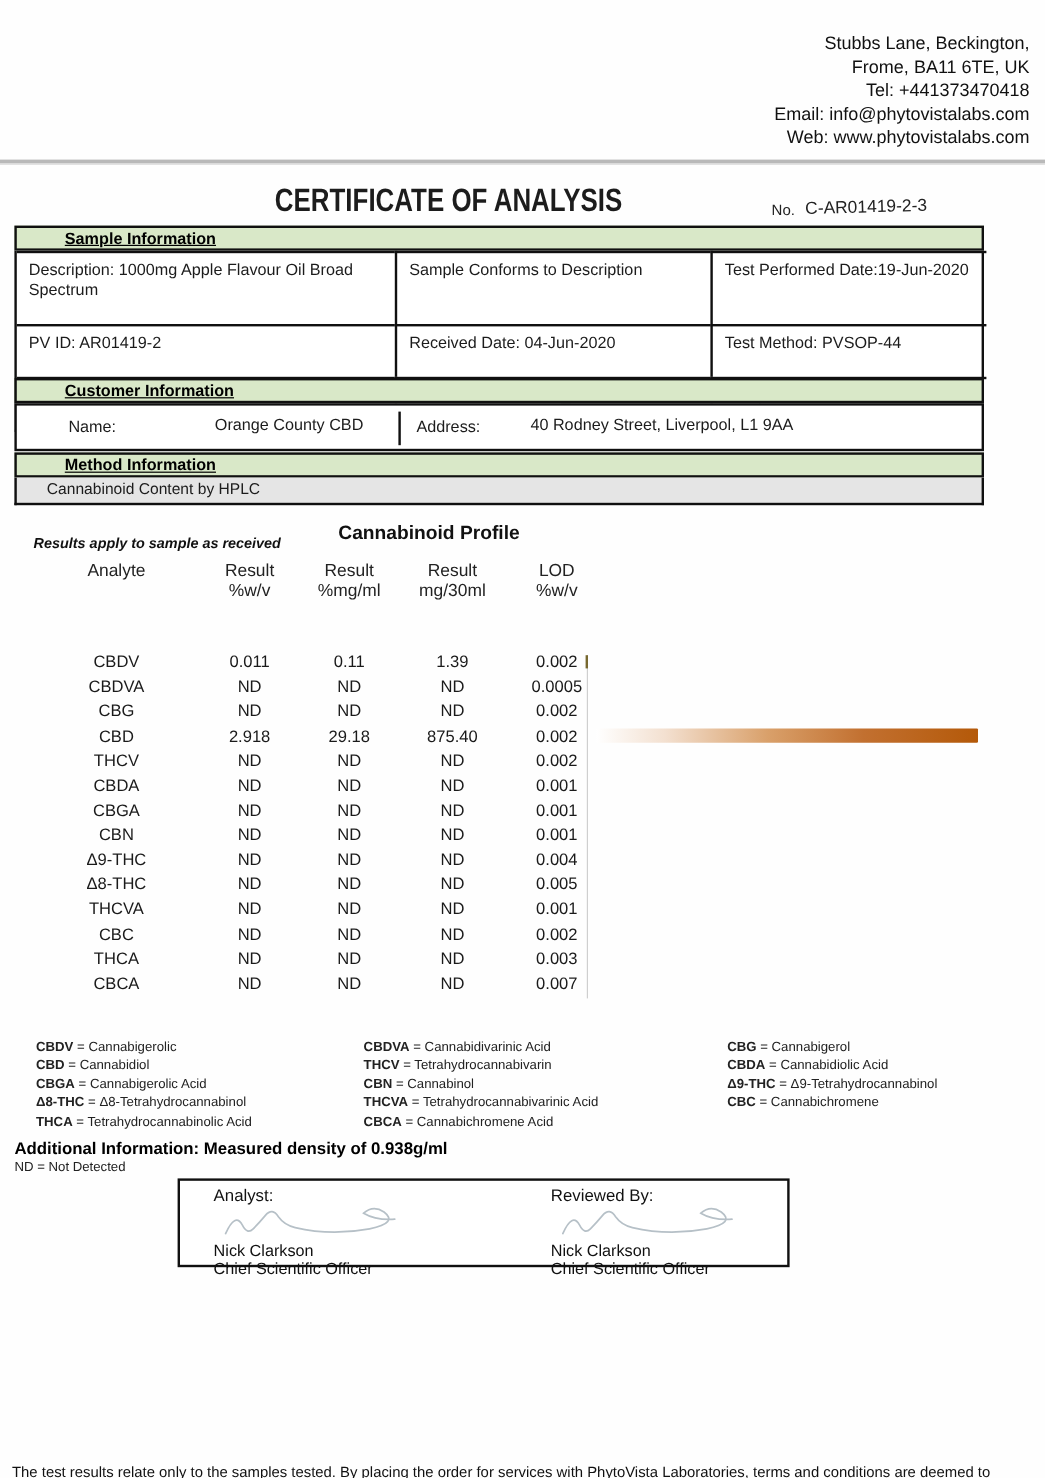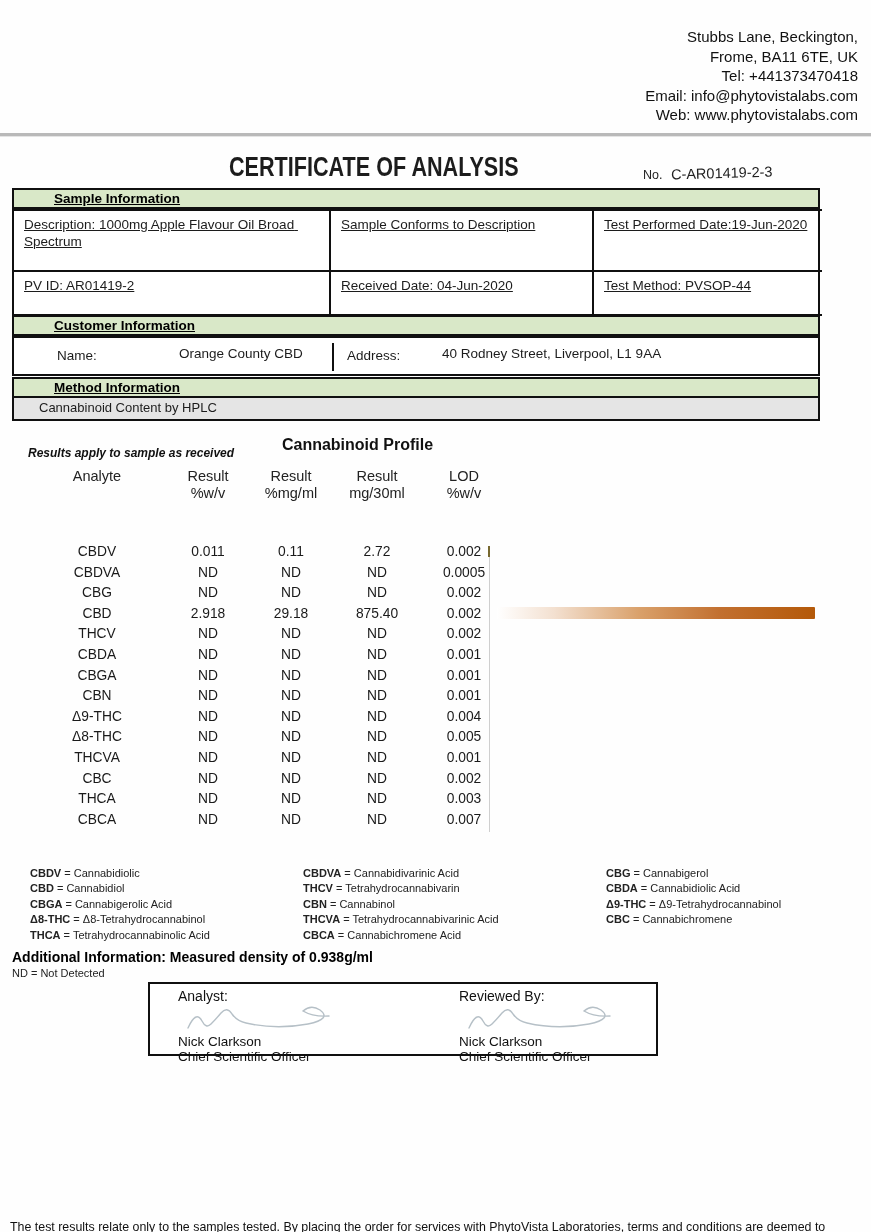--- a/index.html
+++ b/index.html
@@ -24,21 +24,21 @@
 
   
   .title { position:absolute; left:229px; top:152px; font-size:27px; font-weight:700;
            letter-spacing:0px; transform:scaleX(0.80); transform-origin:left top; white-space:nowrap; }
   .cert-no { position:absolute; left:643px; top:164px; white-space:nowrap; }
   .no-label { font-size:12.5px; color:#222; margin-right:9px; vertical-align:bottom; }
   .no-value { display:inline-block; font-size:14.5px; color:#222; transform:rotate(-1.6deg); }
 
   
   .section { position:absolute; left:12px; width:808px; }
-  .sec-sample { top:188px;text-decoration:underline; } .sec-customer { top:315px; } .sec-method { top:377px; }
+  .sec-sample { top:188px; } .sec-customer { top:315px; } .sec-method { top:377px; }
   .green-bar { height:21px; background:#d9e8c8; border:2px solid #101010;
                font-size:13.5px; font-weight:700; text-decoration:underline;
                padding-left:40px; line-height:17px; color:#000; }
   .sample-table { display:grid; grid-template-columns:315px 263px 230px;
                   border:2px solid #101010; border-top:none; background:#fff; }
   .s-cell { font-size:13.5px; padding:5px 8px 20px 10px; border-top:2px solid #101010;
             border-left:2px solid #101010; white-space:pre-wrap; line-height:17px; }
   .s-cell.c0 { border-left:none; }
   .s-cell.r0 { min-height:48px; }
   .cust-box { position:relative; height:40px; border:2px solid #101010; background:#fff; }
@@ -156,21 +156,21 @@
       </div>
       <div class="rh-cell">
         <div>LOD</div>
         <div>%w/v</div>
       </div>
     </div>
   <div class="results-rows">
       <div class="r-cell">CBDV</div>
       <div class="r-cell">0.011</div>
       <div class="r-cell">0.11</div>
-      <div class="r-cell">2.72</div>
+      <div class="r-cell">1.39</div>
       <div class="r-cell">0.002</div>
       <div class="r-cell">CBDVA</div>
       <div class="r-cell">ND</div>
       <div class="r-cell">ND</div>
       <div class="r-cell">ND</div>
       <div class="r-cell">0.0005</div>
       <div class="r-cell">CBG</div>
       <div class="r-cell">ND</div>
       <div class="r-cell">ND</div>
       <div class="r-cell">ND</div>
@@ -229,21 +229,21 @@
       <div class="r-cell">ND</div>
       <div class="r-cell">ND</div>
       <div class="r-cell">ND</div>
       <div class="r-cell">0.007</div>
     </div>
   <div class="v-sep"></div>
   <div class="v-tick"></div>
   <div class="gradient-bar" style="background: linear-gradient(90deg, rgb(255, 255, 255) 0%, rgb(243, 224, 208) 18%, rgb(217, 160, 106) 45%, rgb(194, 112, 48) 70%, rgb(180, 89, 9) 100%);"></div>
 
   <div class="legend-col" id="legend-col-0">
-      <div class="legend-item"><b>CBDV</b><span> = Cannabidiolic</span></div>
+      <div class="legend-item"><b>CBDV</b><span> = Cannabigerolic</span></div>
       <div class="legend-item"><b>CBD</b><span> = Cannabidiol</span></div>
       <div class="legend-item"><b>CBGA</b><span> = Cannabigerolic Acid</span></div>
       <div class="legend-item"><b>Δ8-THC</b><span> = Δ8-Tetrahydrocannabinol</span></div>
       <div class="legend-item"><b>THCA</b><span> = Tetrahydrocannabinolic Acid</span></div>
     </div>
   <div class="legend-col" id="legend-col-1">
       <div class="legend-item"><b>CBDVA</b><span> = Cannabidivarinic Acid</span></div>
       <div class="legend-item"><b>THCV</b><span> = Tetrahydrocannabivarin</span></div>
       <div class="legend-item"><b>CBN</b><span> = Cannabinol</span></div>
       <div class="legend-item"><b>THCVA</b><span> = Tetrahydrocannabivarinic Acid</span></div>

